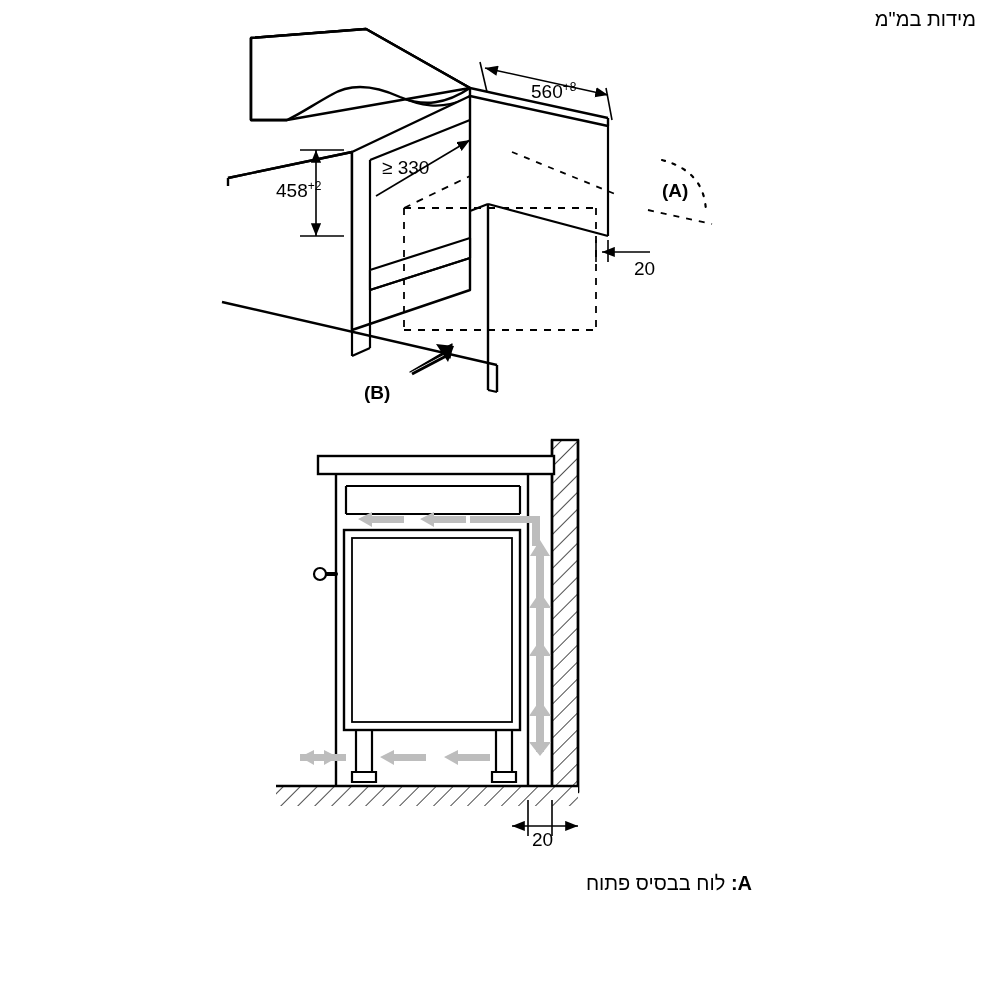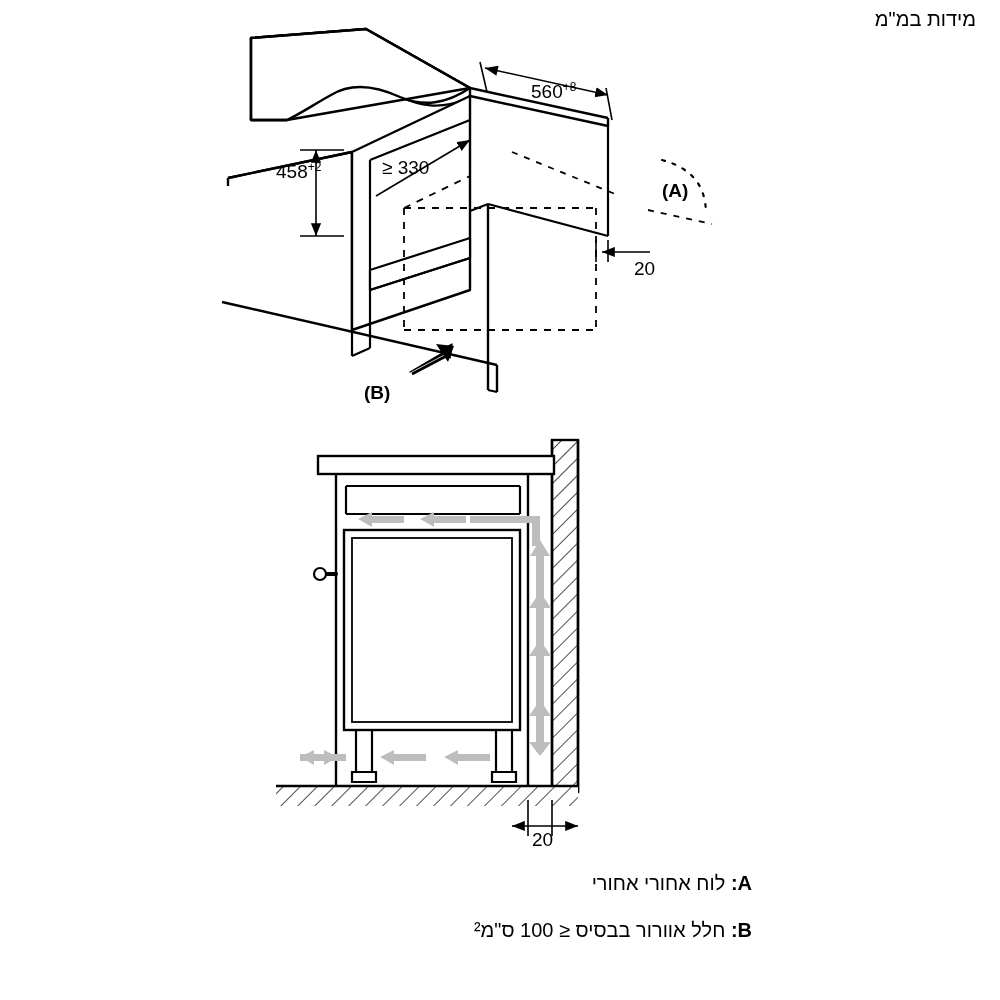--- a/index.html
+++ b/index.html
@@ -248,36 +248,32 @@
       </g>
     </g>
   </svg>
 
   <div class="title-line lbl rtl">מידות במ"מ</div>
 
   <div class="dim" style="left:531px; top:80px;">
     <span>560</span><span class="sup">+8</span>
   </div>
 
-  <div class="dim" style="left:276px; top:160px;">
+  <div class="dim" style="left:276px; top:179px;">
     <span>458</span><span class="sup">+2</span>
   </div>
 
   <div class="dim" style="left:382px; top:157px;">≥ 330</div>
 
   <div class="dim" style="left:634px; top:258px;">20</div>
 
   <div class="dim" style="left:532px; top:829px;">20</div>
 
   <div class="lbl bold" style="left:662px; top:180px;">(A)</div>
   <div class="lbl bold" style="left:364px; top:382px;">(B)</div>
 
   <div class="legend" style="right:248px; top:872px;">
     <span class="tag">A:</span>
-    <span>לוח אחורי אחורי</span>
+    <span>לוח בבסיס פתוח</span>
   </div>
 
-  <div class="legend" style="right:248px; top:919px;">
-    <span class="tag">B:</span>
-    <span>חלל אוורור בבסיס ≤ 100 ס"מ²</span>
-  </div>
 
 </div>
 
 </body></html>

